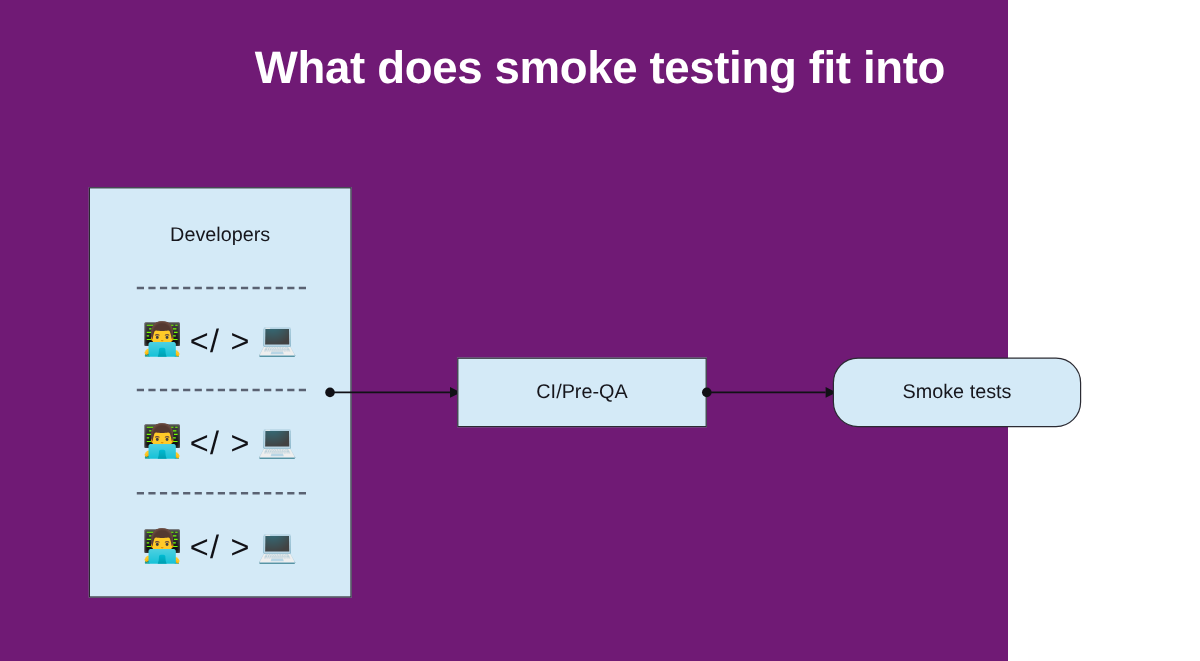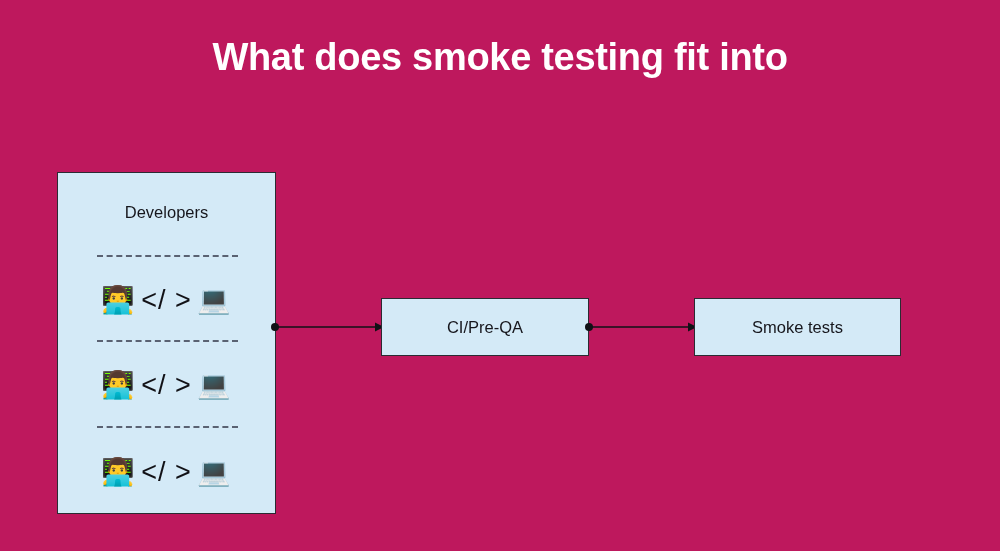--- a/index.html
+++ b/index.html
@@ -7,23 +7,23 @@
     padding: 0;
   }
   body {
     width: 1000px;
     height: 551px;
     overflow: hidden;
     font-family: "Liberation Sans", sans-serif;
   }
   #canvas {
     position: relative;
-    width: 1000px;
+    width: 840px;
     height: 551px;
-    background: #be185d;
+    background: #701a75;
   }
 
   
   #title {
     position: absolute;
     left: 0;
     top: 36px;
     width: 1000px;
     text-align: center;
     color: #FFFFFF;
@@ -46,25 +46,24 @@
   }
   .node-label {
     color: #16161C;
     text-align: center;
     font-size: 16.5px;
     white-space: nowrap;
   }
 
   
   #developers-box {
-    left: 57px;
+    left: 74px;
     top: 156px;
     width: 219px;
     height: 342px;
-    margin-top: 16px;
   }
   #developers-title {
     position: absolute;
     left: 0;
     top: 30px;
     width: 100%;
   }
   .divider {
     position: absolute;
     left: 39px;
@@ -114,20 +113,21 @@
     justify-content: center;
   }
   #smoke-box {
     left: 694px;
     top: 298px;
     width: 207px;
     height: 58px;
     display: flex;
     align-items: center;
     justify-content: center;
+    border-radius: 21px;
   }
 
   
   .connector {
     position: absolute;
     height: 14px;
     top: 320px;
   }
   #connector-1 { left: 270px; width: 118px; }
   #connector-2 { left: 584px; width: 117px; }

